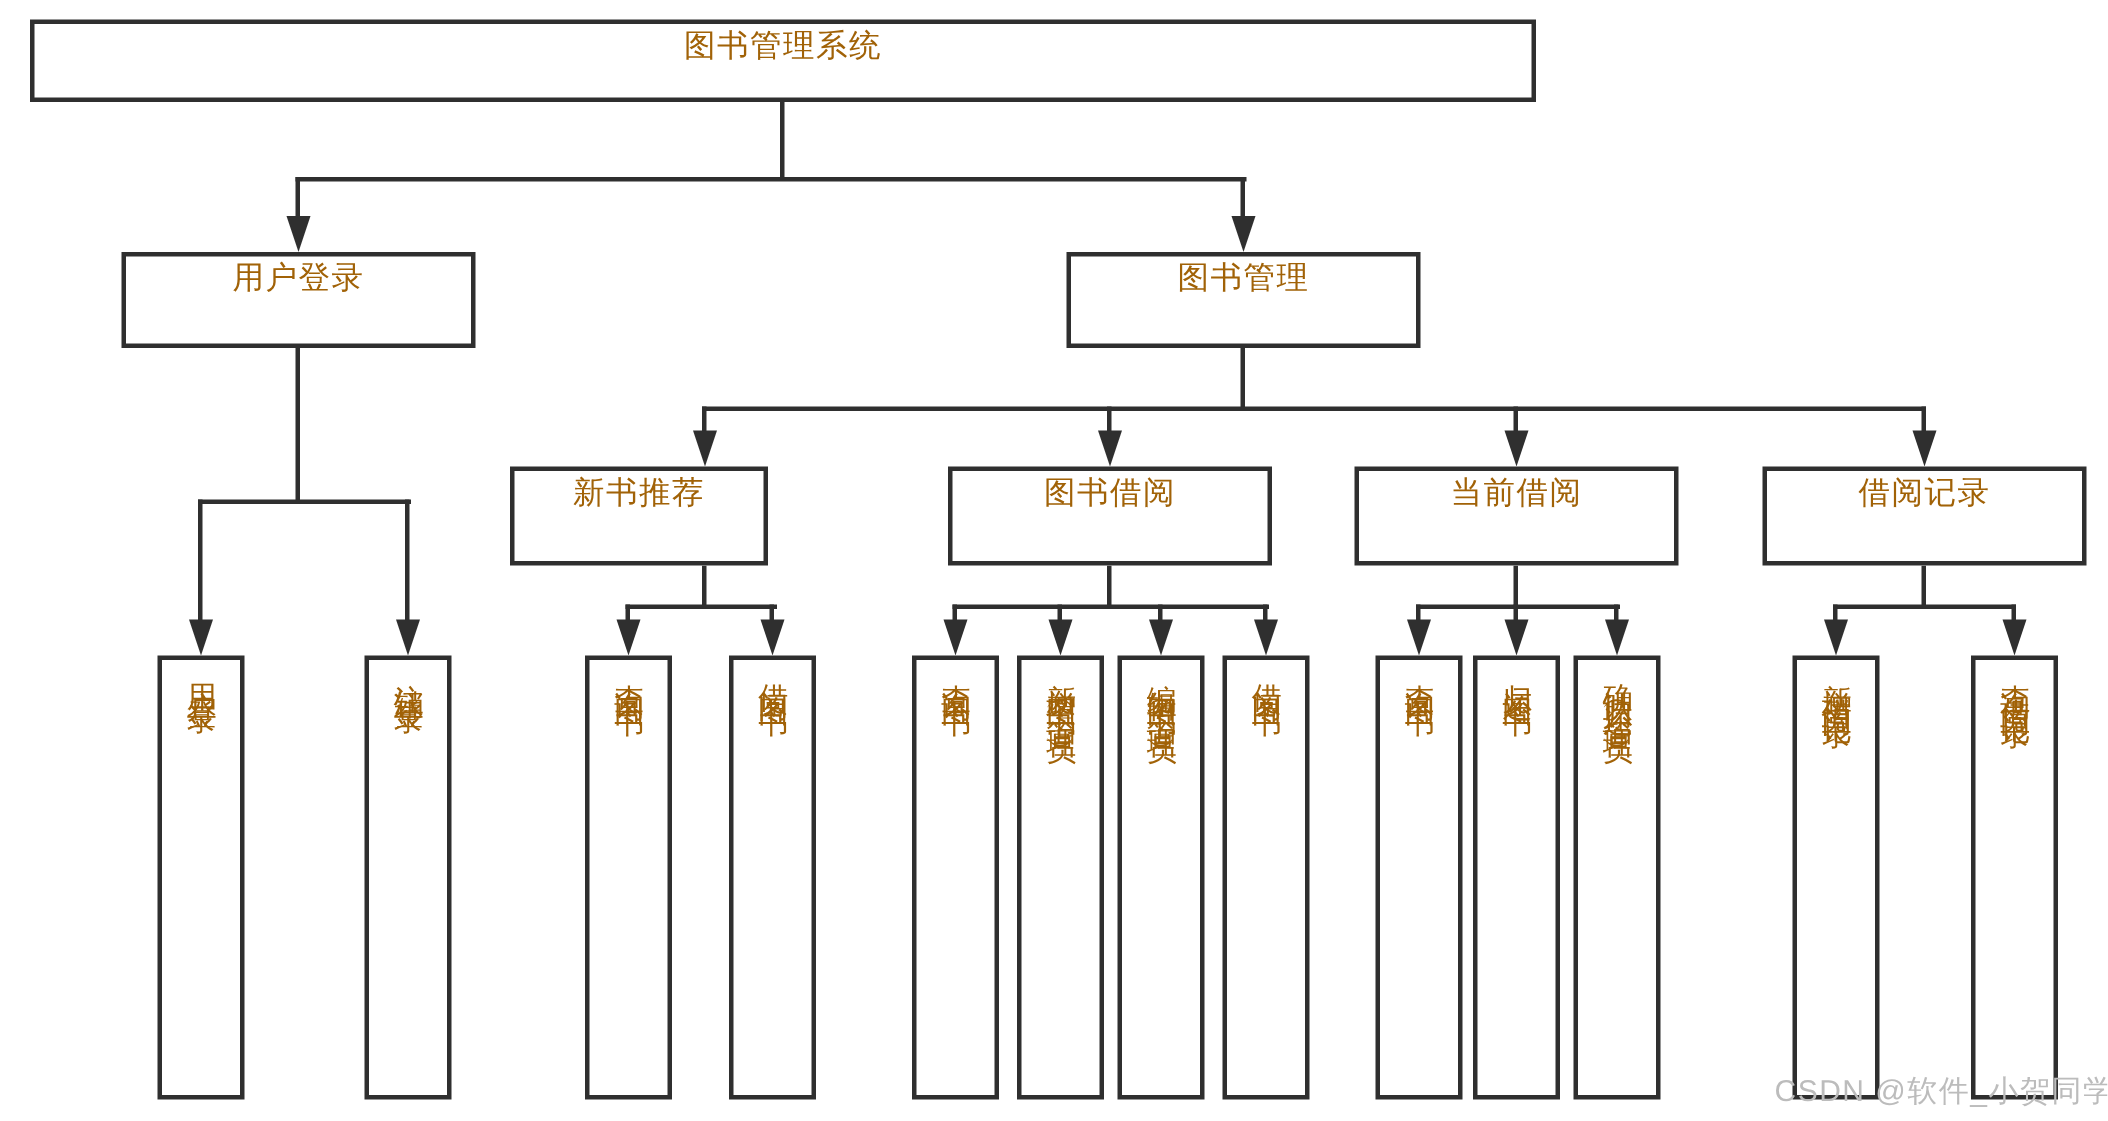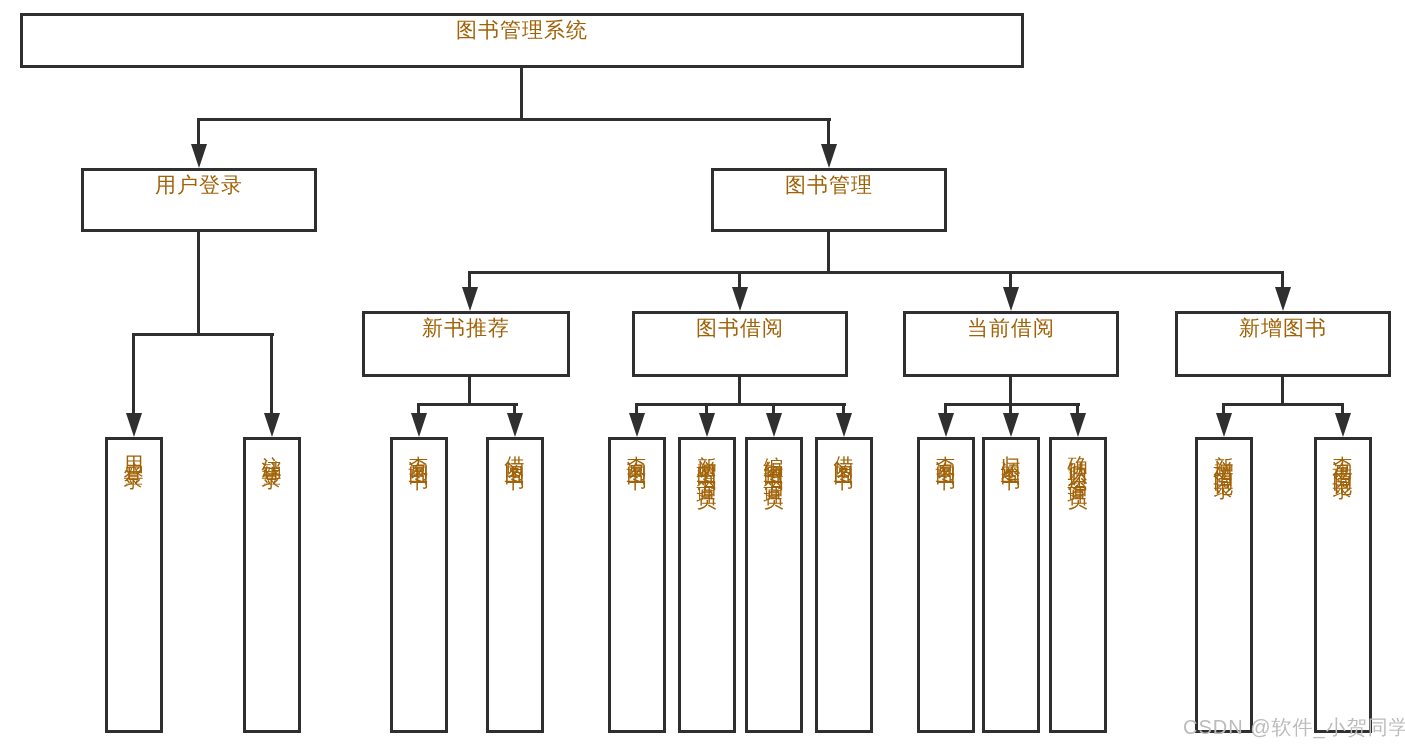--- a/index.html
+++ b/index.html
@@ -91,31 +91,31 @@
   <div class="hline" style="left:468px; top:271px; width:816px; height:3px;"></div>
   <div class="vline" style="left:468px; top:271px; width:3px; height:20px;"></div>
   <div class="arrow" style="left:462px; top:287px;"></div>
   <div class="vline" style="left:738px; top:271px; width:3px; height:20px;"></div>
   <div class="arrow" style="left:732px; top:287px;"></div>
   <div class="vline" style="left:1009px; top:271px; width:3px; height:20px;"></div>
   <div class="arrow" style="left:1003px; top:287px;"></div>
   <div class="vline" style="left:1281px; top:271px; width:3px; height:20px;"></div>
   <div class="arrow" style="left:1275px; top:287px;"></div>
 
-  <div class="box" style="left:362px; top:311px; width:208px; height:66px;">
+  <div class="box" style="left:340px; top:311px; width:172px; height:66px;">
     <span>新书推荐</span>
   </div>
   <div class="box" style="left:903px; top:311px; width:216px; height:66px;">
     <span>当前借阅</span>
   </div>
   <div class="box" style="left:632px; top:311px; width:216px; height:66px;">
     <span>图书借阅</span>
   </div>
   <div class="box" style="left:1175px; top:311px; width:216px; height:66px;">
-    <span>新增图书</span>
+    <span>借阅记录</span>
   </div>
 
   <div class="vline" style="left:468px; top:377px; width:3px; height:29px;"></div>
   <div class="hline" style="left:417px; top:403px; width:101px; height:3px;"></div>
   <div class="vline" style="left:417px; top:403px; width:3px; height:14px;"></div>
   <div class="arrow" style="left:411px; top:413px;"></div>
   <div class="vline" style="left:513px; top:403px; width:3px; height:14px;"></div>
   <div class="arrow" style="left:507px; top:413px;"></div>
 
   <div class="vline" style="left:738px; top:377px; width:3px; height:29px;"></div>

